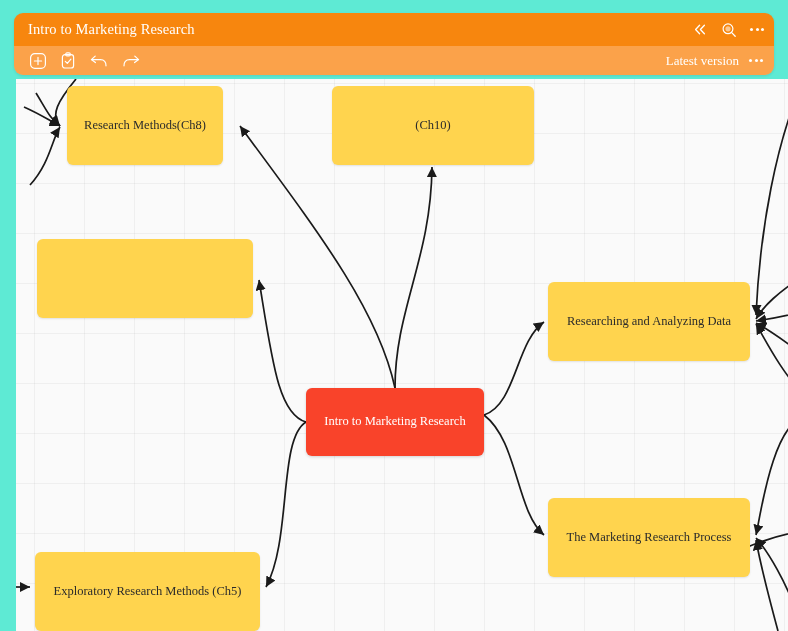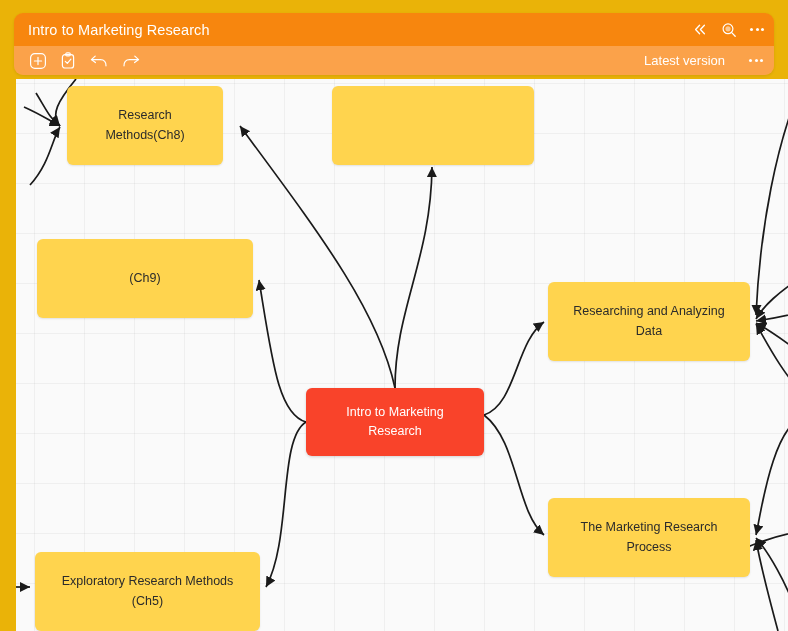--- a/index.html
+++ b/index.html
@@ -5,22 +5,22 @@
   html, body {
     margin: 0;
     padding: 0;
     background: #ffffff;
   }
   #app {
     position: relative;
     width: 788px;
     height: 631px;
     overflow: hidden;
-    background: #eab308;
-    font-family: Liberation Sans, sans-serif;
+    background: #5eead4;
+    font-family: Liberation Serif, serif;
   }
 
   
   .header-card {
     position: absolute;
     left: 14px;
     top: 13px;
     width: 760px;
     height: 62px;
     border-radius: 9px;
@@ -67,21 +67,21 @@
     gap: 12px;
     margin-left: 15px;
   }
   .tool-right {
     position: absolute;
     right: 11px;
     top: 0;
     height: 29px;
     display: flex;
     align-items: center;
-    gap: 24px;
+    gap: 10px;
   }
   .version-label {
     color: #ffffff;
     font-size: 13px;
     white-space: nowrap;
   }
   .ic {
     display: inline-flex;
     align-items: center;
     justify-content: center;
@@ -270,26 +270,26 @@
     </svg>
 
     <div class="node" style="left:51px; top:7px; width:156px; height:79px;">
       <div>
         <span>Research Methods(Ch8)</span>
       </div>
     </div>
 
     <div class="node" style="left:316px; top:7px; width:202px; height:79px;">
       <div>
+        <span>(Ch10)</span>
       </div>
     </div>
 
     <div class="node" style="left:21px; top:160px; width:216px; height:79px;">
       <div>
-        <span>(Ch9)</span>
       </div>
     </div>
 
     <div class="node" style="left:532px; top:203px; width:202px; height:79px;">
       <div>
         <span>Researching and Analyzing Data</span>
       </div>
     </div>
 
     <div class="node root" style="left:290px; top:309px; width:178px; height:68px;">

